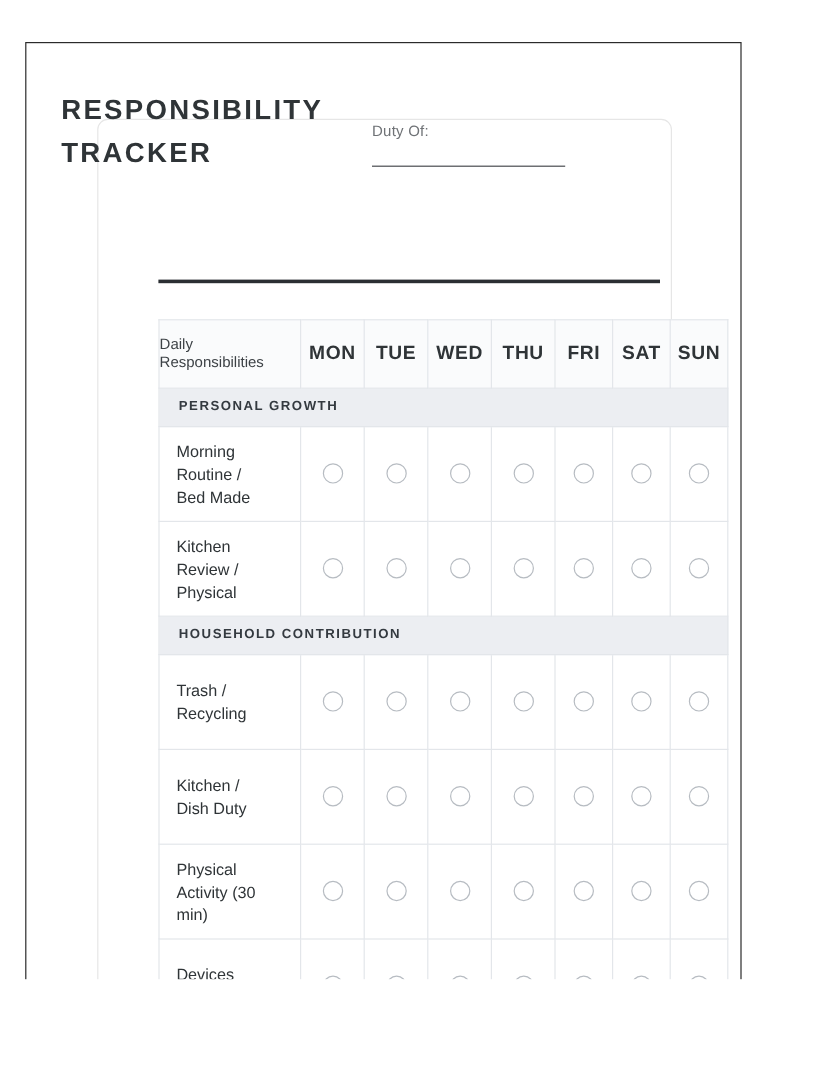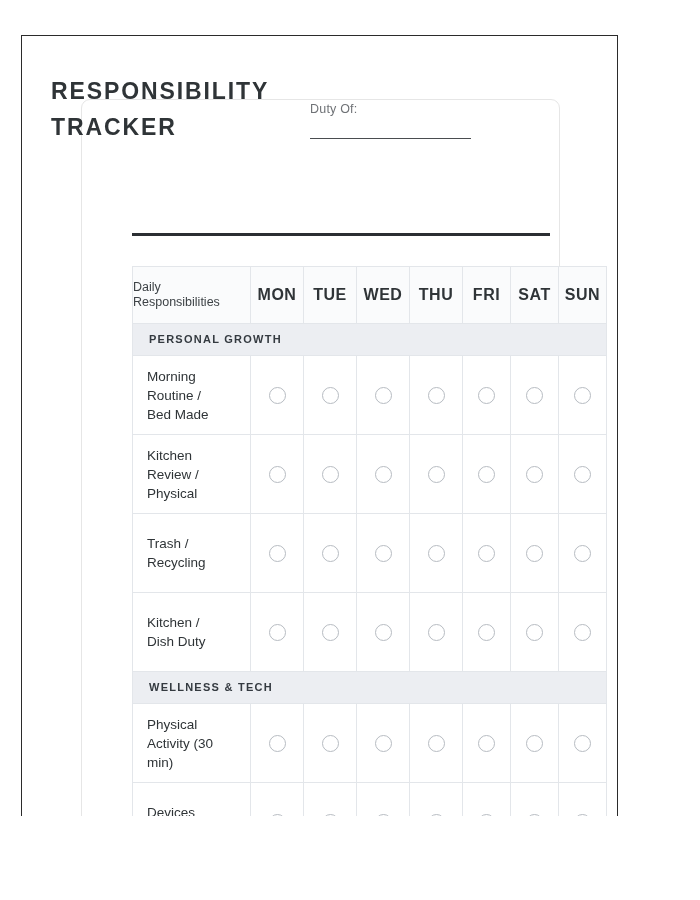--- a/index.html
+++ b/index.html
@@ -274,20 +274,23 @@
             </td>
             <td class="check-cell"><span class="check-circle"></span></td>
             <td class="check-cell"><span class="check-circle"></span></td>
             <td class="check-cell"><span class="check-circle"></span></td>
             <td class="check-cell"><span class="check-circle"></span></td>
             <td class="check-cell"><span class="check-circle"></span></td>
             <td class="check-cell"><span class="check-circle"></span></td>
             <td class="check-cell"><span class="check-circle"></span></td>
           </tr>
 
+          <tr class="section-row">
+            <td colspan="8">HOUSEHOLD CONTRIBUTION</td>
+          </tr>
 
           <tr class="task-row h-2">
             <td class="task-cell">
               <div>Trash /</div>
               <div>Recycling</div>
             </td>
             <td class="check-cell"><span class="check-circle"></span></td>
             <td class="check-cell"><span class="check-circle"></span></td>
             <td class="check-cell"><span class="check-circle"></span></td>
             <td class="check-cell"><span class="check-circle"></span></td>
@@ -303,23 +306,20 @@
             </td>
             <td class="check-cell"><span class="check-circle"></span></td>
             <td class="check-cell"><span class="check-circle"></span></td>
             <td class="check-cell"><span class="check-circle"></span></td>
             <td class="check-cell"><span class="check-circle"></span></td>
             <td class="check-cell"><span class="check-circle"></span></td>
             <td class="check-cell"><span class="check-circle"></span></td>
             <td class="check-cell"><span class="check-circle"></span></td>
           </tr>
 
-          <tr class="section-row">
-            <td colspan="8">WELLNESS &amp; TECH</td>
-          </tr>
 
           <tr class="task-row h-3">
             <td class="task-cell">
               <div>Physical</div>
               <div>Activity (30</div>
               <div>min)</div>
             </td>
             <td class="check-cell"><span class="check-circle"></span></td>
             <td class="check-cell"><span class="check-circle"></span></td>
             <td class="check-cell"><span class="check-circle"></span></td>

